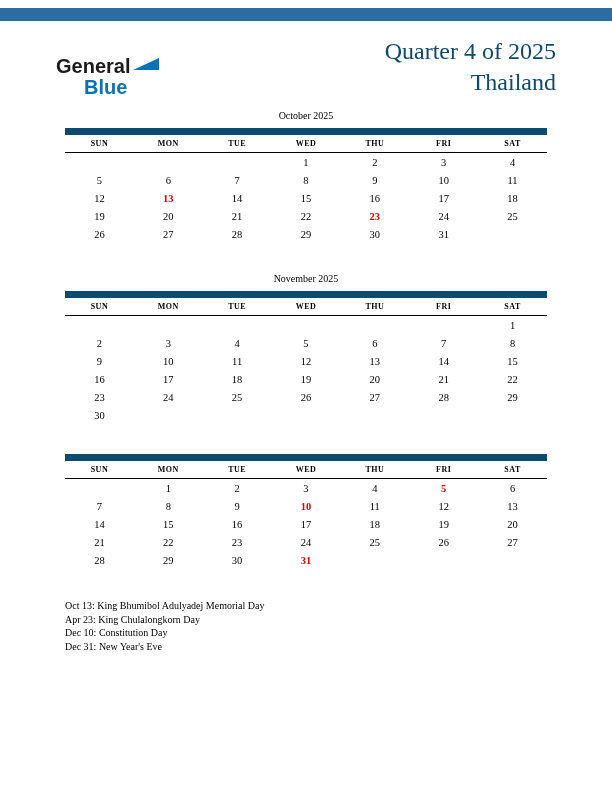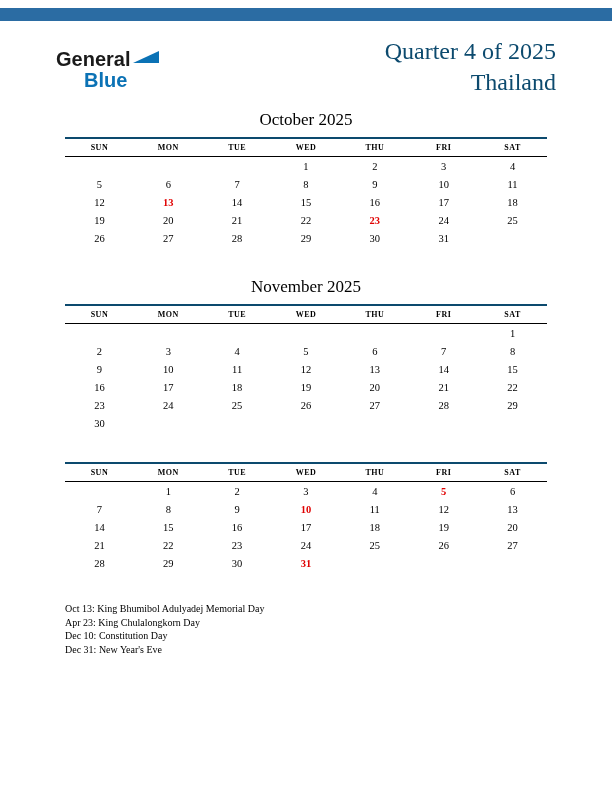--- a/index.html
+++ b/index.html
@@ -17,21 +17,21 @@
     position: absolute;
     top: 8px; left: 0;
     width: 612px; height: 13px;
     background: var(--top-bar, #2b6ca3);
   }
   .header-row {
     position: absolute;
     top: 36px; left: 56px; right: 56px;
     display: flex;
     justify-content: space-between;
-    align-items: center;
+    align-items: flex-end;
   }
   .logo {
     font-family: "Liberation Sans", "DejaVu Sans", sans-serif;
     font-weight: bold;
     font-size: 20px;
     line-height: 21px;
     padding-top: 6px;
   }
   .logo-line1 { display: flex; align-items: flex-start; color: #1a1a1a; }
   .flag-svg { margin-left: 3px; margin-top: 2px; display: block; }
@@ -44,35 +44,35 @@
     color: #0c4a6e;
   }
   .content {
     position: absolute;
     top: 110px; left: 65px;
     width: 482px;
   }
   .month-section { margin-bottom: 30px; }
   .month-title {
     text-align: center;
-    font-size: 17px;
+    font-size: 10px;
     margin-bottom: 7px;
   }
   table.month-grid {
     width: 100%;
     border-collapse: collapse;
     table-layout: fixed;
   }
   table.month-grid th {
     font-size: 8px;
     font-weight: bold;
     letter-spacing: 0.5px;
     padding: 4px 0;
     text-align: center;
-    border-top: 2px solid #0c4a6e;
+    border-top: 7px solid #0c4a6e;
     border-bottom: 1px solid #000;
   }
   table.month-grid td {
     font-size: 10.5px;
     text-align: center;
     padding: 3.5px 0;
     height: 10px;
   }
   td.holiday {
     color: var(--holiday-red, #e00000);

